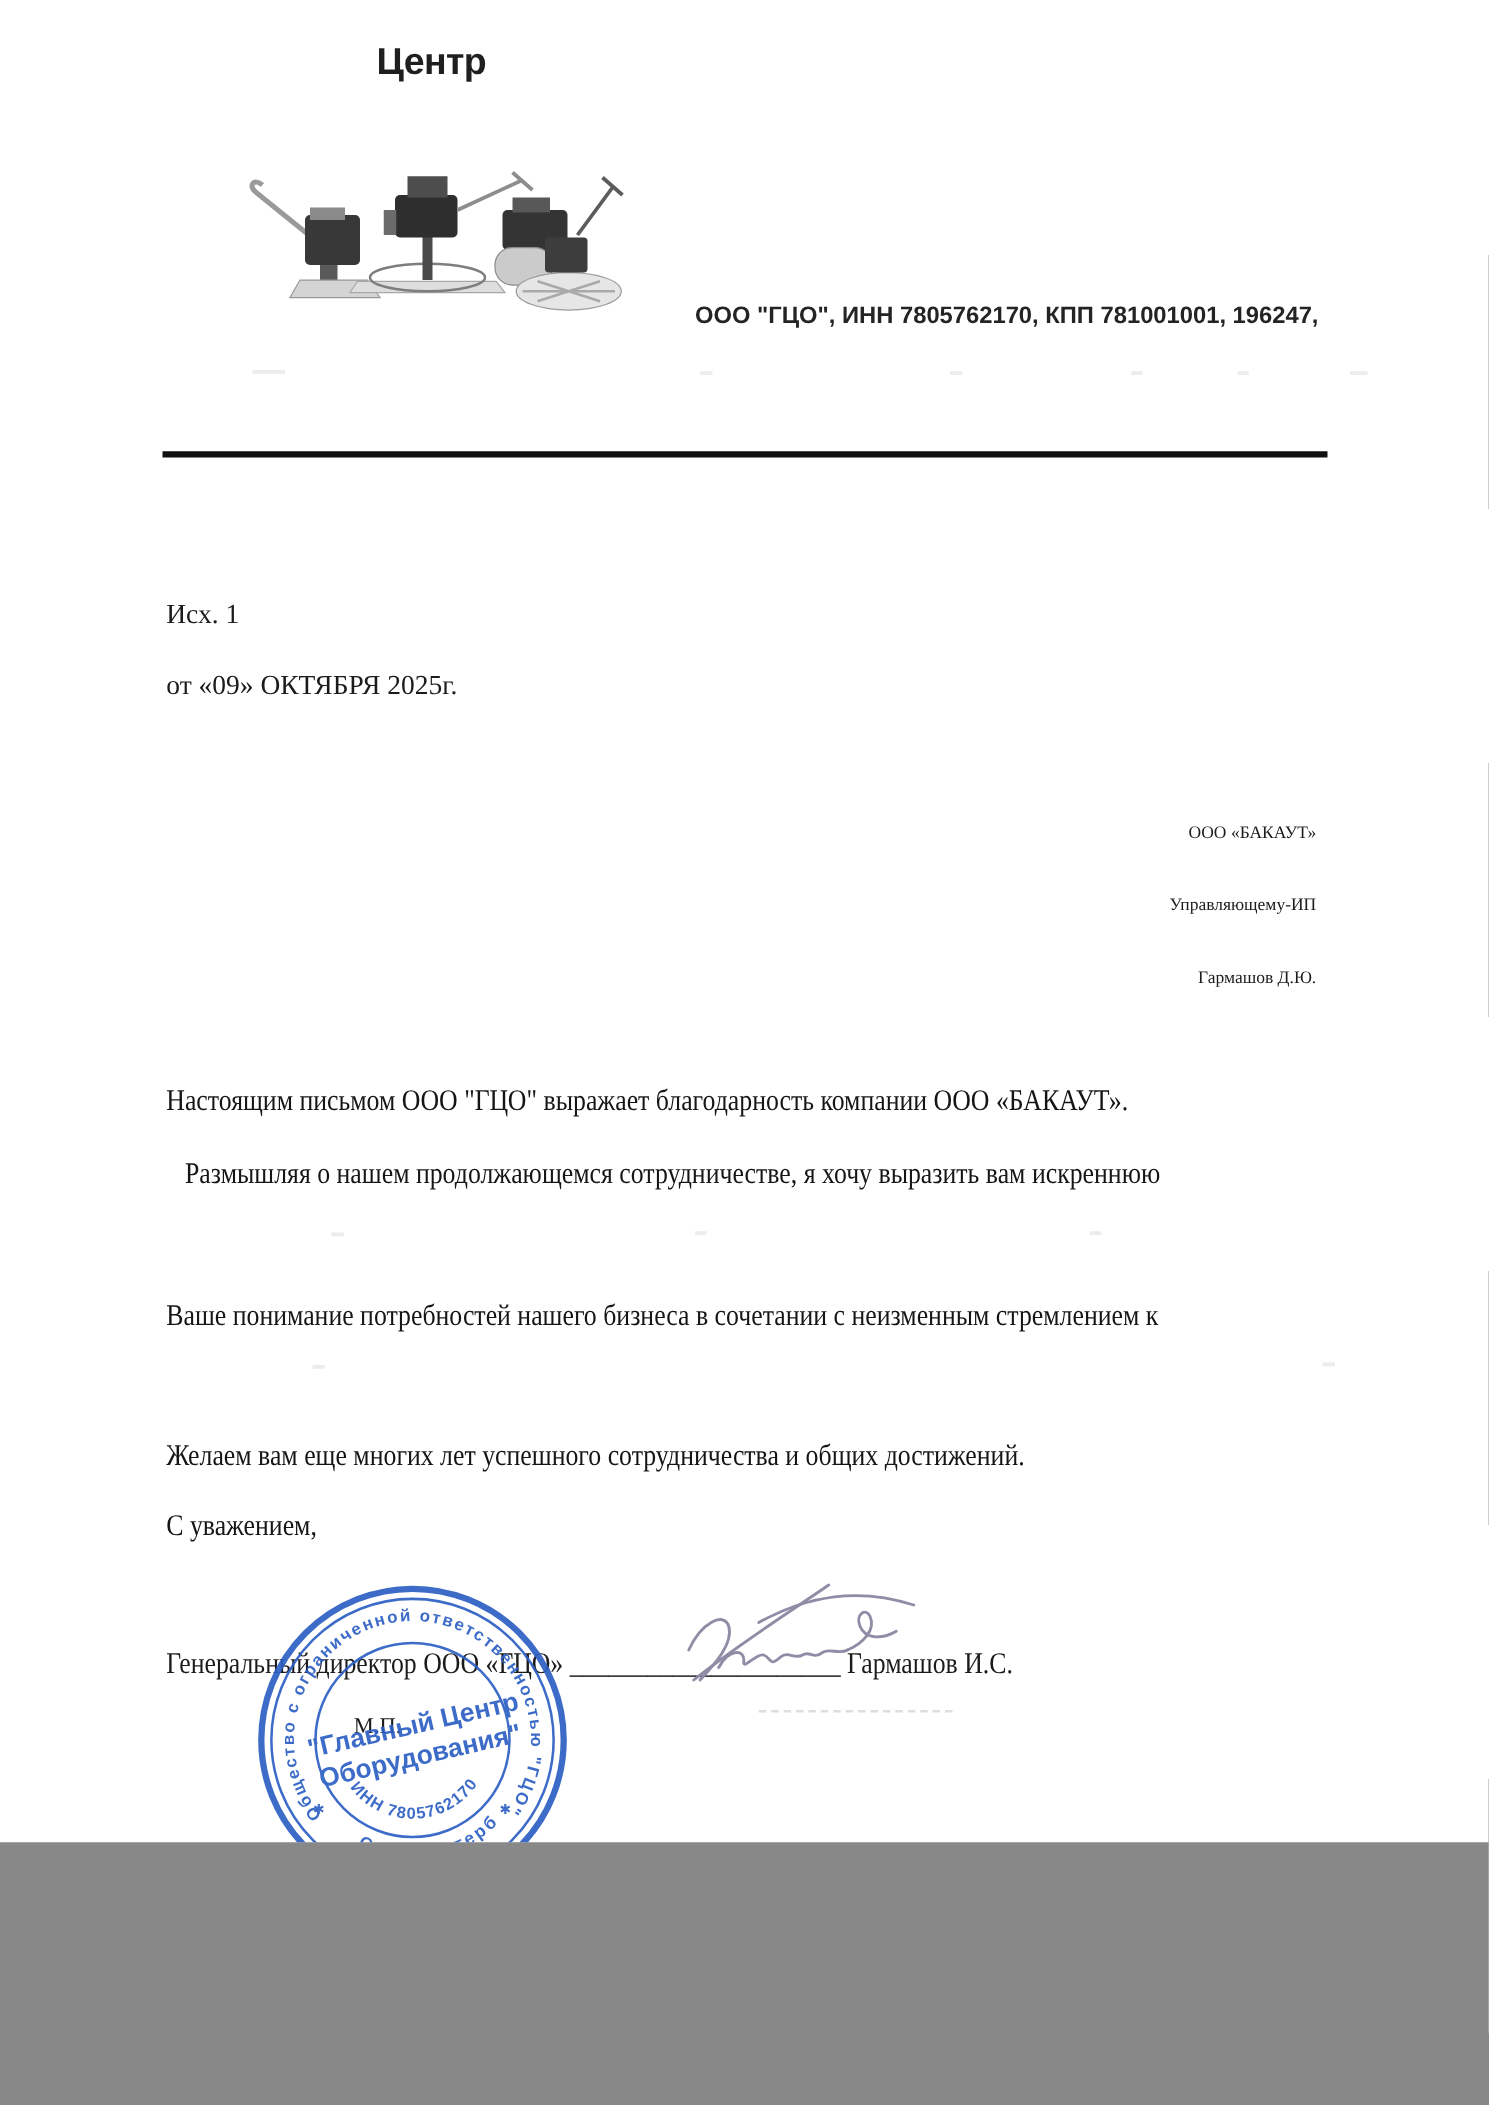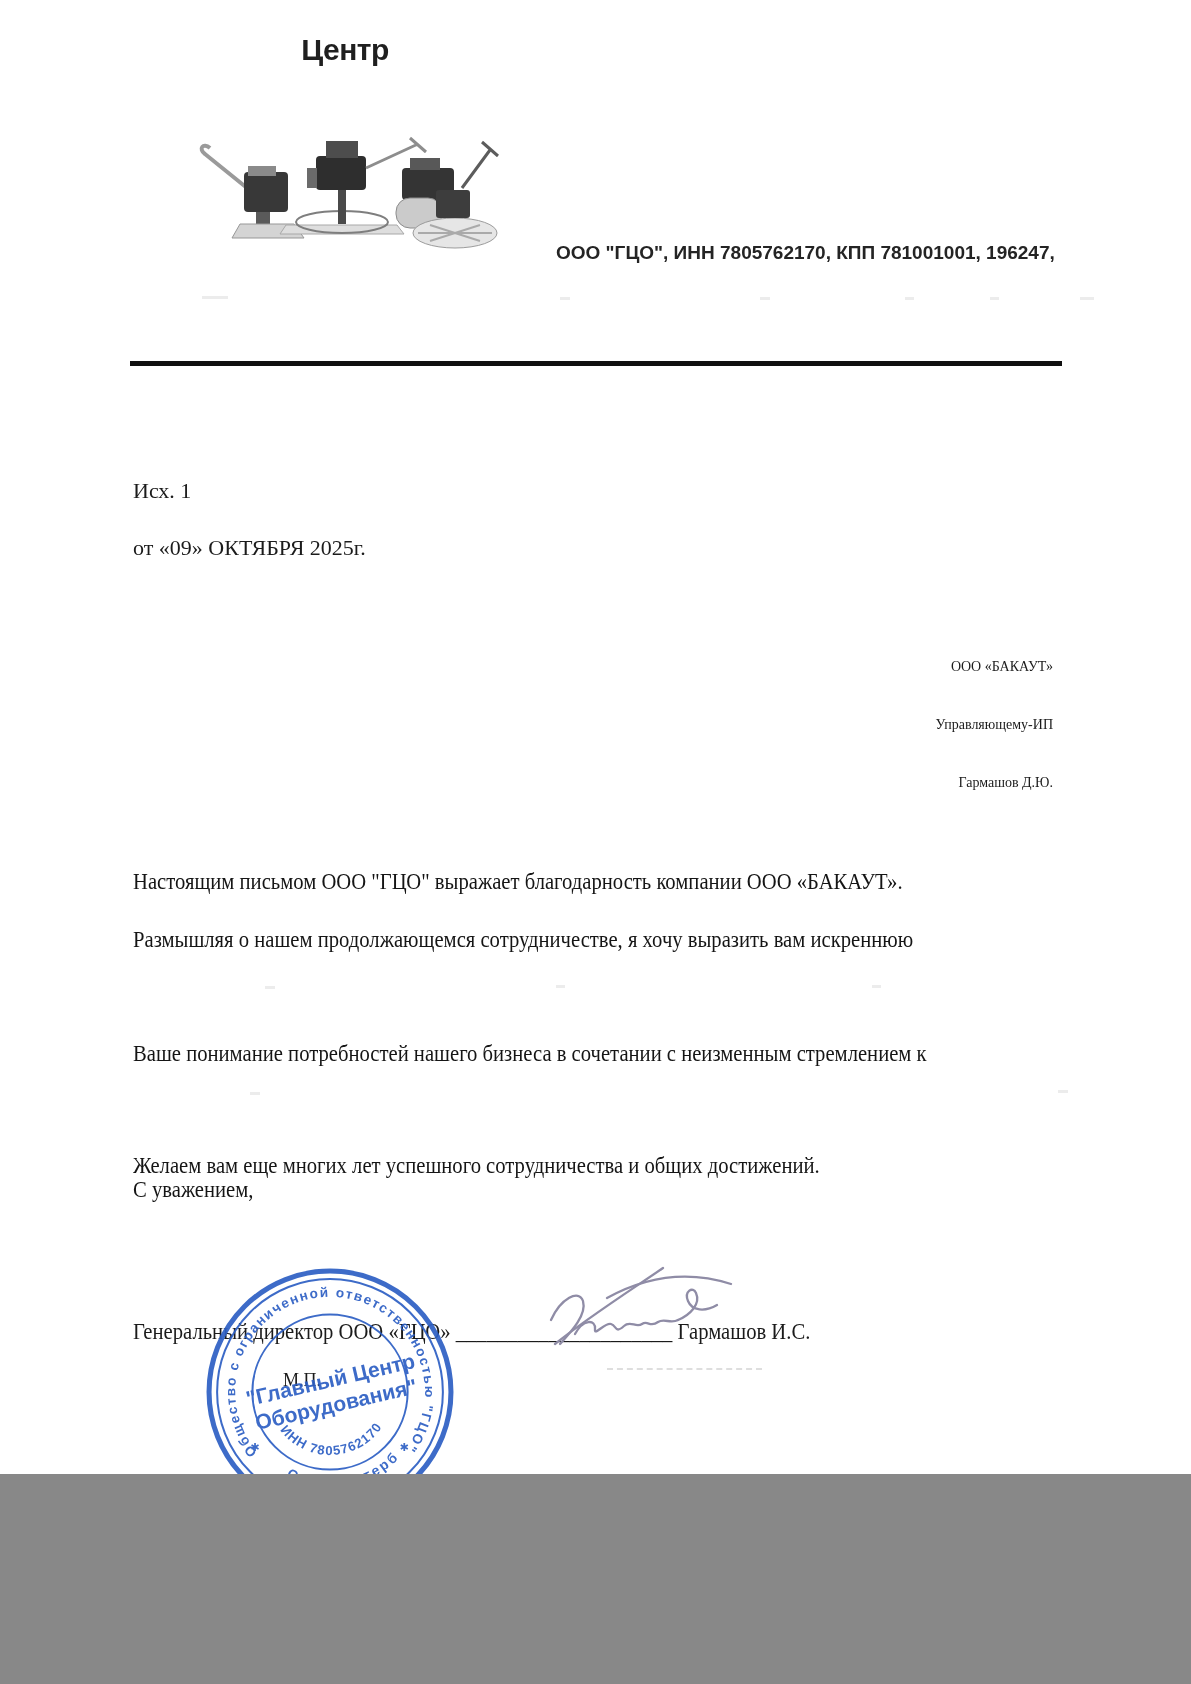--- a/index.html
+++ b/index.html
@@ -102,33 +102,33 @@
   <div class="abs ref" style="top:478px;">Исх. 1</div>
   <div class="abs ref" style="top:535px;">от «09» ОКТЯБРЯ 2025г.</div>
 
   <div class="abs recipient">
     <div>ООО «БАКАУТ»</div>
     <div>Управляющему-ИП</div>
     <div>Гармашов Д.Ю.</div>
   </div>
 
   <div class="abs bodyline" style="top:868px;"><span class="cond">Настоящим письмом ООО "ГЦО" выражает благодарность компании ООО «БАКАУТ».</span></div>
-  <div class="abs bodyline" style="top:926px;"><span class="cond">Размышляя о нашем продолжающемся сотрудничестве, я хочу выразить вам искреннюю</span></div>
+  <div class="abs bodyline" style="top:926px;margin-left:15px;"><span class="cond">Размышляя о нашем продолжающемся сотрудничестве, я хочу выразить вам искреннюю</span></div>
 
   <div class="abs remnant" style="left:265px;top:986px;width:10px;"></div>
   <div class="abs remnant" style="left:556px;top:985px;width:9px;"></div>
   <div class="abs remnant" style="left:872px;top:985px;width:9px;"></div>
 
   <div class="abs bodyline" style="top:1040px;"><span class="cond">Ваше понимание потребностей нашего бизнеса в сочетании с неизменным стремлением к</span></div>
 
   <div class="abs remnant" style="left:250px;top:1092px;width:10px;"></div>
   <div class="abs remnant" style="left:1058px;top:1090px;width:10px;"></div>
 
   <div class="abs bodyline" style="top:1152px;"><span class="cond">Желаем вам еще многих лет успешного сотрудничества и общих достижений.</span></div>
-  <div class="abs bodyline" style="top:1176px;text-decoration:underline;"><span class="cond">С уважением,</span></div>
+  <div class="abs bodyline" style="top:1208px;text-decoration:underline;"><span class="cond">С уважением,</span></div>
 
   <div class="abs sigrow">
     <span class="cond"><span>Генеральный директор ООО «ГЦО»</span>&nbsp;<span>_____________________</span>&nbsp;<span>Гармашов И.С.</span></span>
   </div>
 
   <svg class="abs sig-svg" width="215" height="88" viewBox="0 0 215 88" aria-hidden="true">
     <g fill="none" stroke="#8f8ca6" stroke-width="2.3" stroke-linecap="round">
       <path d="M118,6 C92,24 42,56 10,82"></path>
       <path d="M6,58 C16,36 34,27 38,39 C42,53 26,70 15,82"></path>
       <path d="M30,72 C38,57 51,57 50,67 C49,75 60,60 66,62 C72,64 70,72 79,64 C85,58 91,66 97,62 C103,58 105,66 113,60 C119,56 126,62 133,58"></path>

